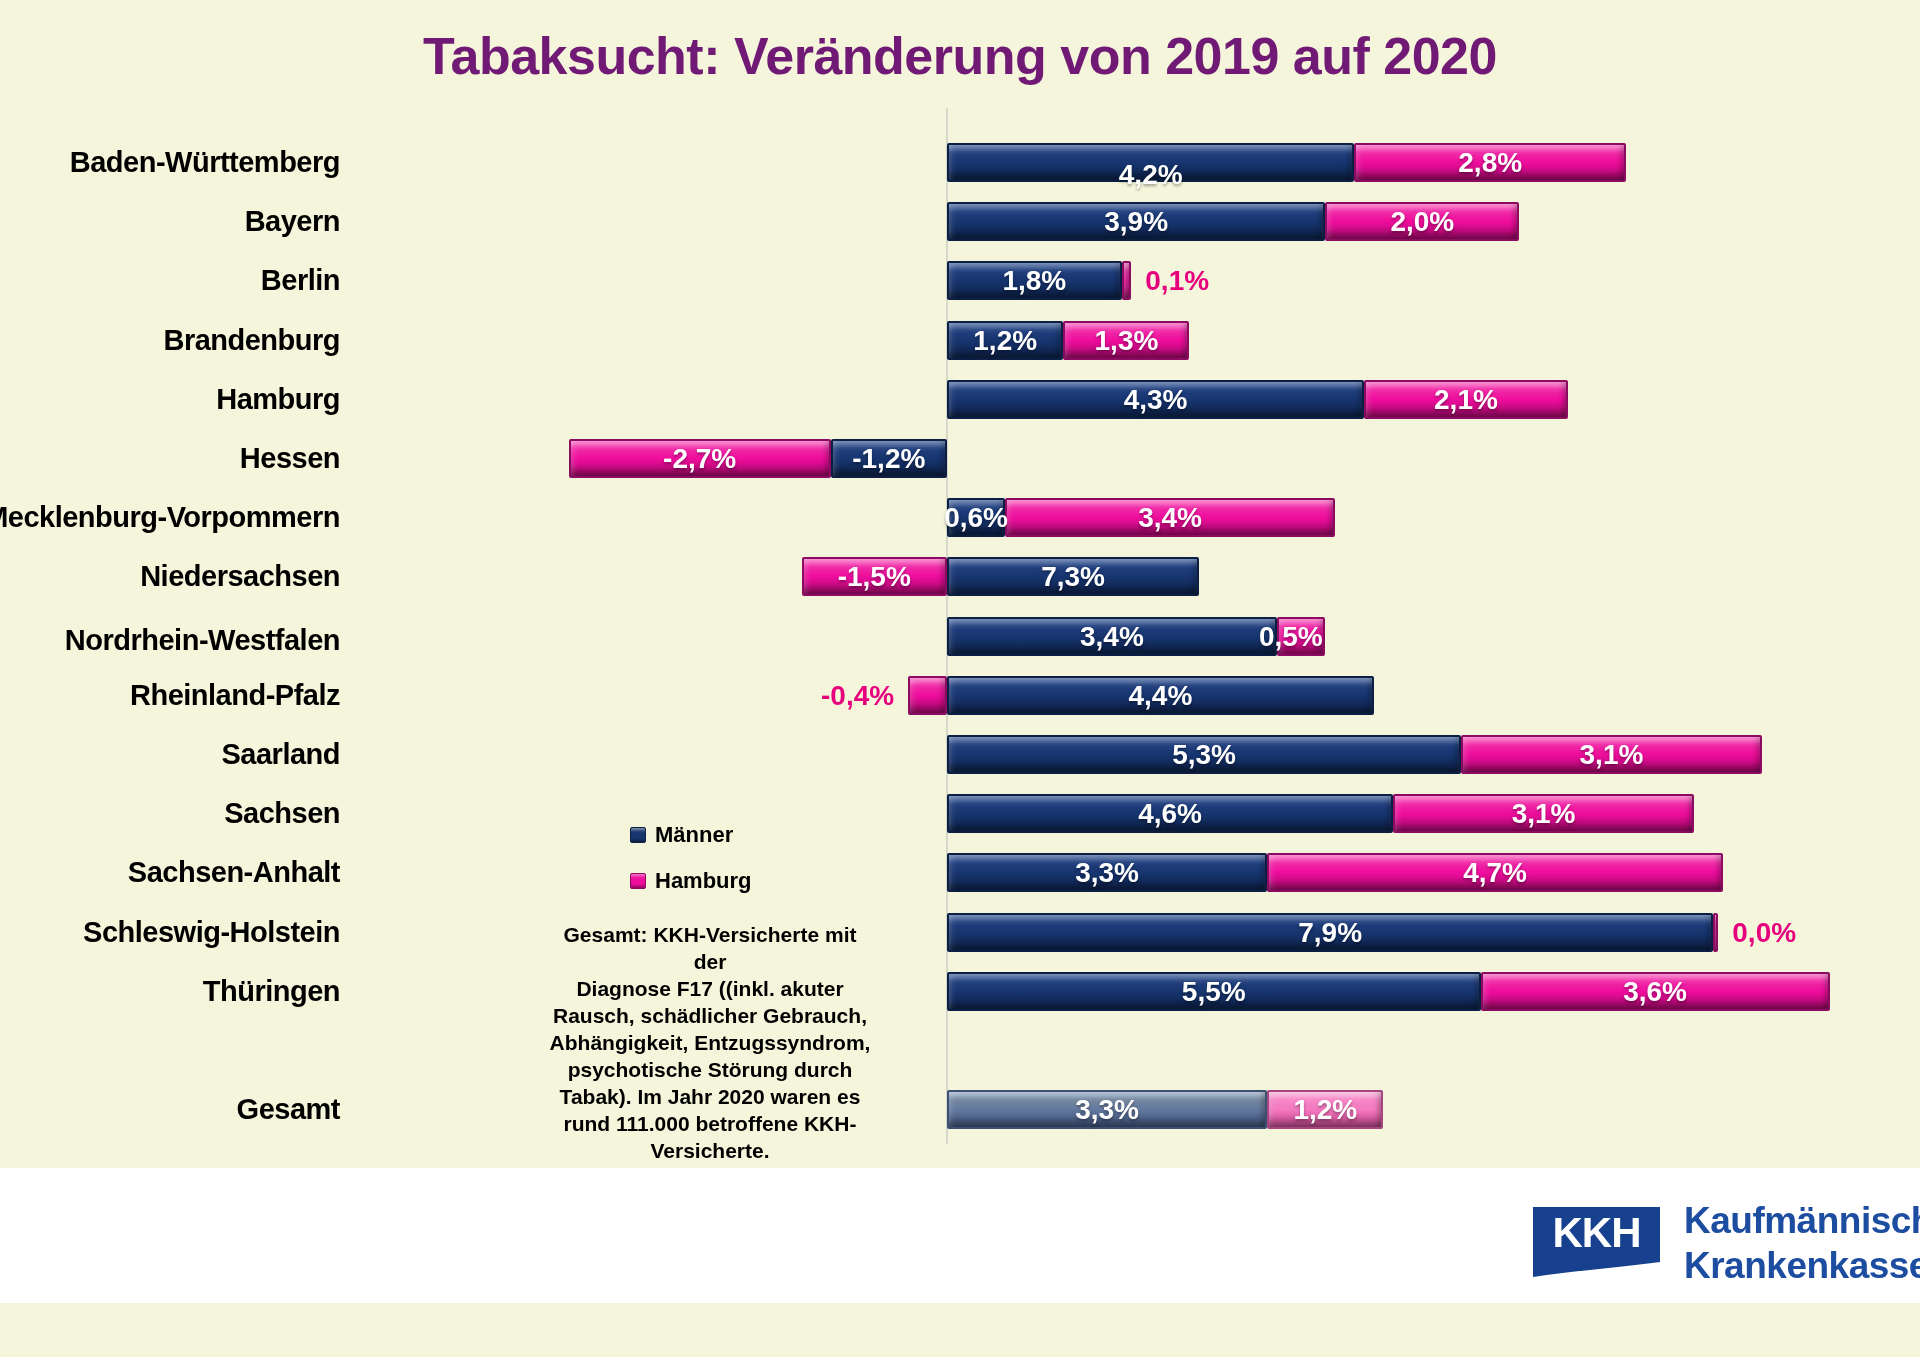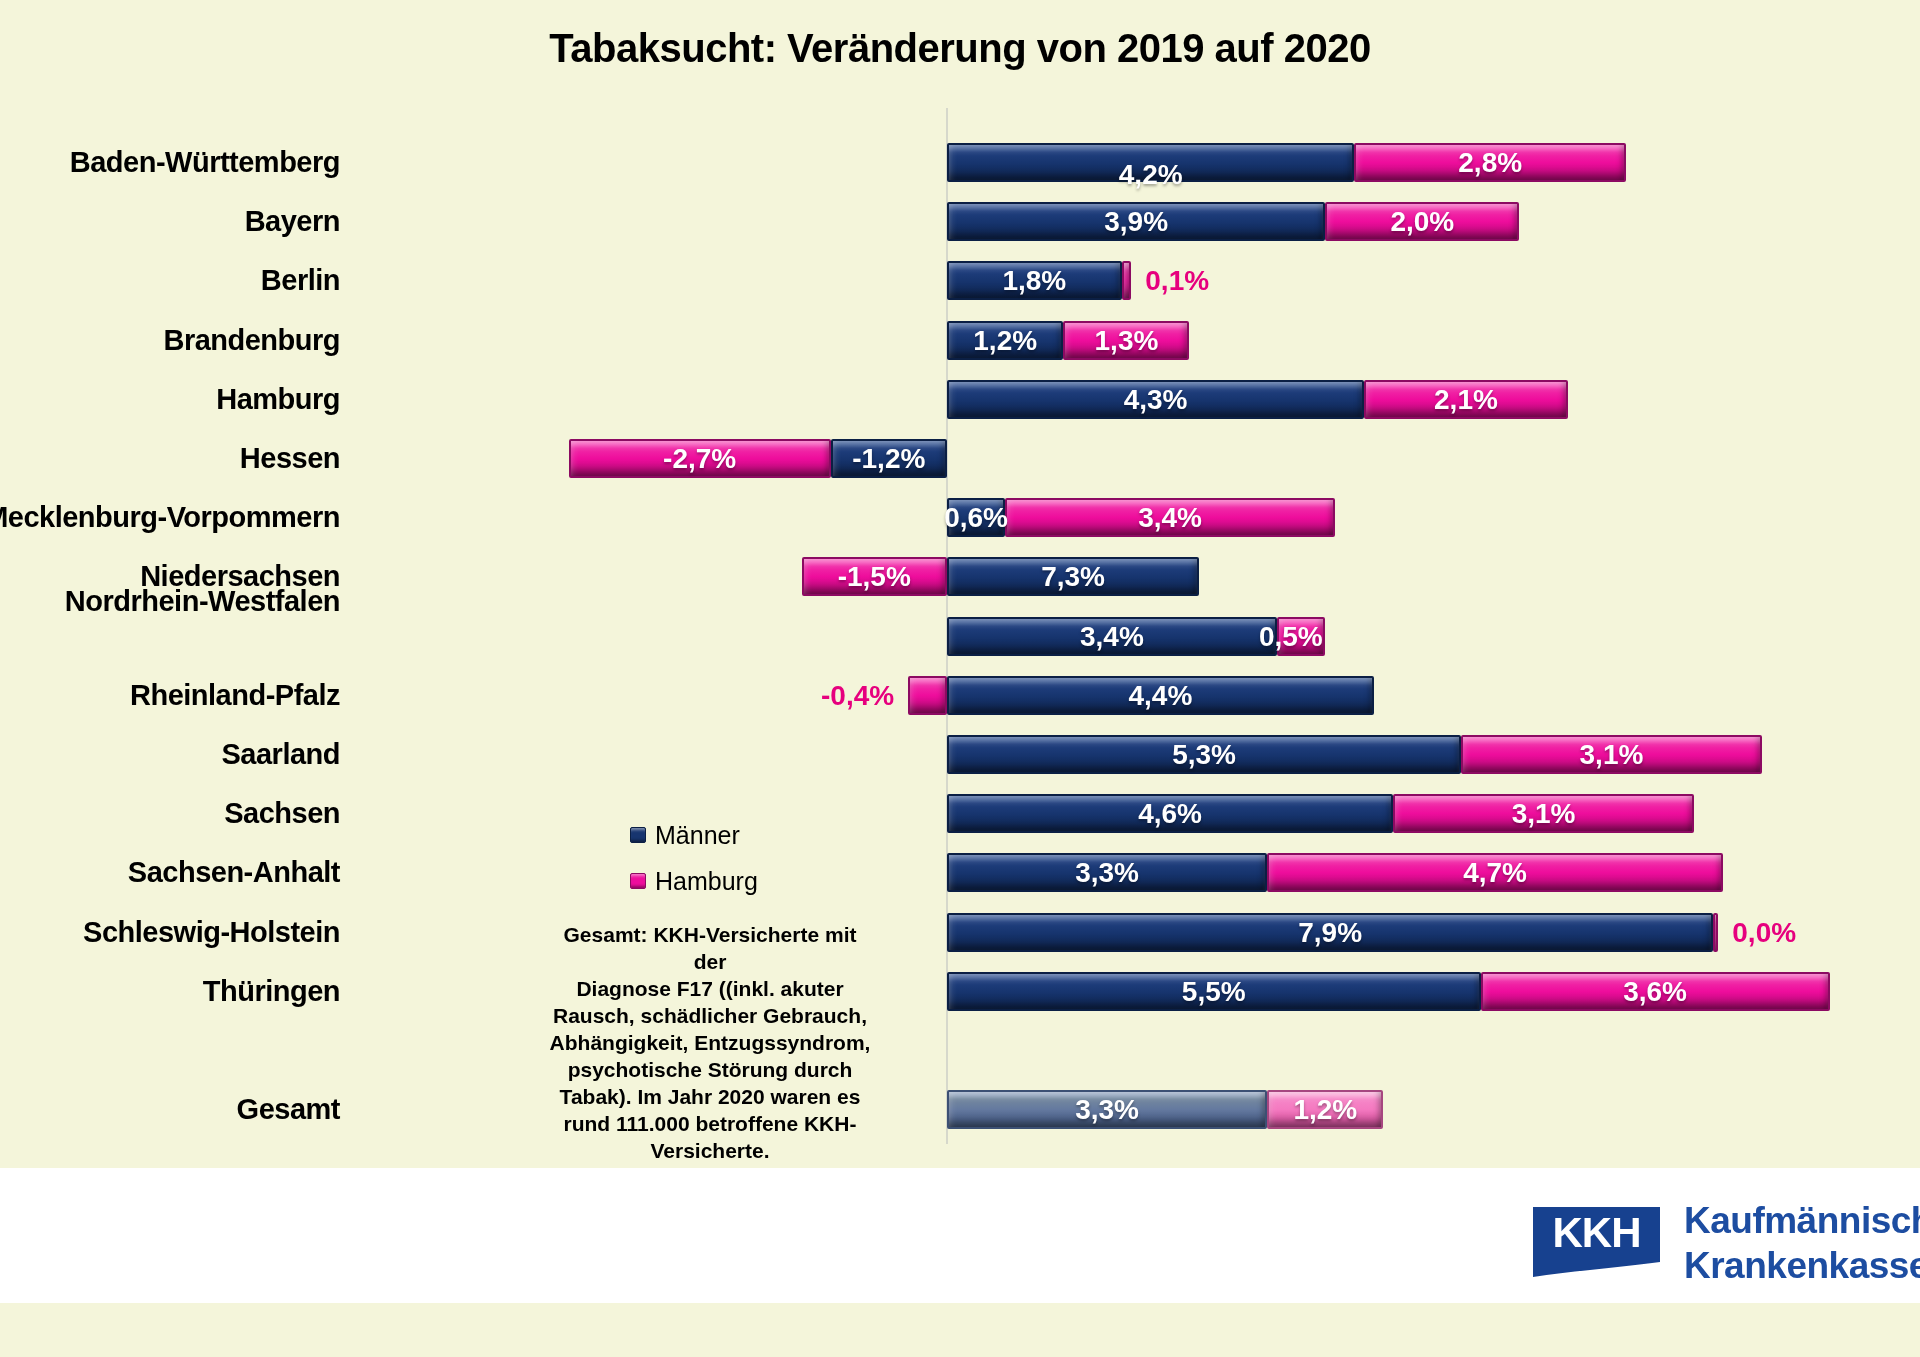--- a/index.html
+++ b/index.html
@@ -6,21 +6,21 @@
   .page{
     position:relative;
     width:1920px;height:1357px;
     background:#f4f5da;
     font-family:"Liberation Sans",sans-serif;
     overflow:hidden;
   }
   .title{
     position:absolute;top:26px;left:0;right:0;
     text-align:center;
-    font-size:40px;font-weight:bold;color:#000000;
+    font-size:52px;font-weight:bold;color:#701a75;
     letter-spacing:-0.5px;
   }
   .axis{
     position:absolute;left:946px;top:108px;width:2px;height:1036px;
     background:#d6d8cb;
   }
   .row-label{
     position:absolute;right:1580px;
     font-size:29px;font-weight:bold;color:#000;
     white-space:nowrap;letter-spacing:-0.5px;
@@ -59,21 +59,21 @@
     color:#e6007e;text-shadow:none;
   }
   .legend{position:absolute;left:630px;top:812px;}
   .legend-item{display:flex;align-items:center;height:46px;}
   .swatch{
     width:16px;height:16px;margin-right:9px;box-sizing:border-box;border-radius:2px;
     box-shadow:inset 0 4px 3px -2px rgba(255,255,255,.45), inset 0 -4px 3px -2px rgba(0,0,0,.4);
   }
   .swatch.men{background:#17356f;border:1px solid #0b1f44;}
   .swatch.women{background:#ee0d9c;border:1px solid #8c0a62;}
-  .legend-label{font-size:25px;font-weight:normal;color:#000;}
+  .legend-label{font-size:22px;font-weight:bold;color:#000;}
   .note{
     position:absolute;left:545px;top:921px;width:330px;
     text-align:center;font-size:21px;font-weight:bold;color:#000;
     line-height:27px;
   }
   .footer-band{
     position:absolute;left:0;top:1168px;width:1920px;height:135px;
     background:#ffffff;
   }
   .logo-flag{
@@ -133,21 +133,21 @@
       <span class="row-label" style="top: 498.2px;">Mecklenburg-Vorpommern</span>
       <div class="seg men" style="left: 947px; top: 498.2px; width: 58.2px;"></div>
       <div class="seg women" style="left: 1005.2px; top: 498.2px; width: 329.8px;"></div>
       <span class="val" style="left: 976.1px; top: 498.2px; transform: translateX(-50%);">0,6%</span>
       <span class="val" style="left: 1170.1px; top: 498.2px; transform: translateX(-50%);">3,4%</span>
       <span class="row-label" style="top: 557.4px;">Niedersachsen</span>
       <div class="seg men" style="left: 947px; top: 557.4px; width: 252.2px;"></div>
       <div class="seg women" style="left: 801.5px; top: 557.4px; width: 145.5px;"></div>
       <span class="val" style="left: 1073.1px; top: 557.4px; transform: translateX(-50%);">7,3%</span>
       <span class="val" style="left: 874.25px; top: 557.4px; transform: translateX(-50%);">-1,5%</span>
-      <span class="row-label" style="top: 582px;">Nordrhein-Westfalen</span>
+      <span class="row-label" style="top: 621px;">Nordrhein-Westfalen</span>
       <div class="seg men" style="left: 947px; top: 616.6px; width: 329.8px;"></div>
       <div class="seg women" style="left: 1276.8px; top: 616.6px; width: 48.5px;"></div>
       <span class="val" style="left: 1111.9px; top: 616.6px; transform: translateX(-50%);">3,4%</span>
       <span class="val" style="left: 1290.8px; top: 616.6px; transform: translateX(-50%);">0,5%</span>
       <span class="row-label" style="top: 675.8px;">Rheinland-Pfalz</span>
       <div class="seg men" style="left: 947px; top: 675.8px; width: 426.8px;"></div>
       <div class="seg women" style="left: 908.2px; top: 675.8px; width: 38.8px;"></div>
       <span class="val" style="left: 1160.4px; top: 675.8px; transform: translateX(-50%);">4,4%</span>
       <span class="val outside" style="left: 894.2px; top: 675.8px; transform: translateX(-100%);">-0,4%</span>
       <span class="row-label" style="top: 735px;">Saarland</span>

